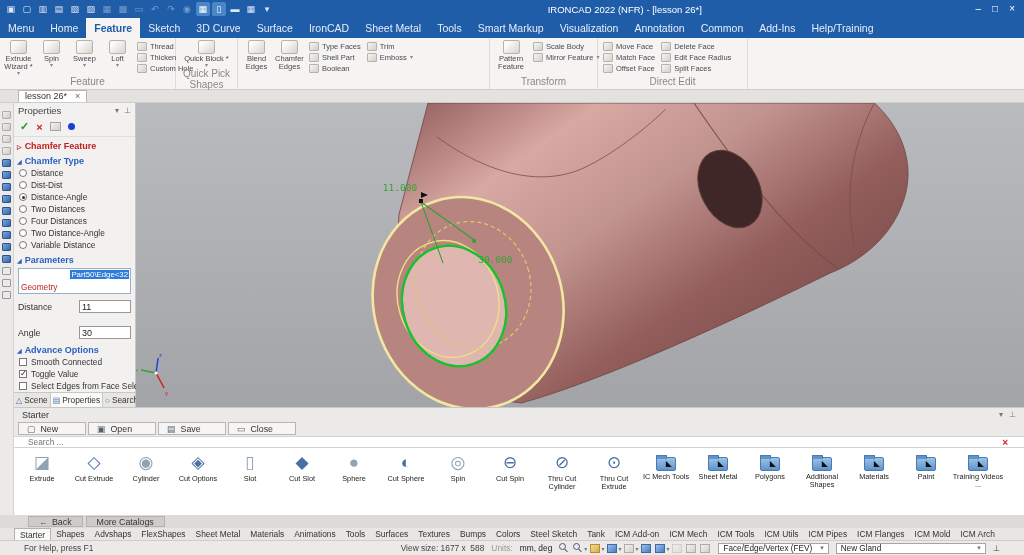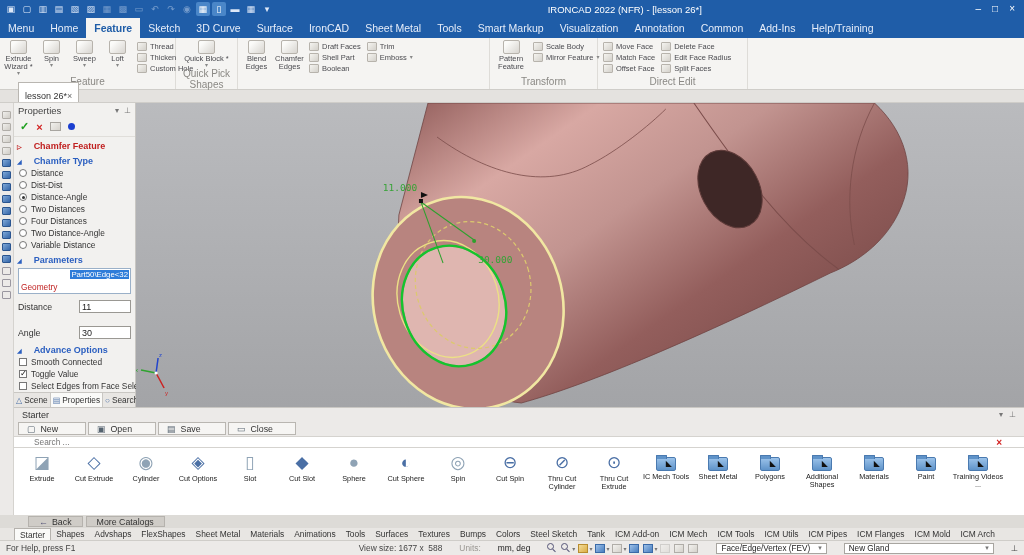--- a/index.html
+++ b/index.html
@@ -36,42 +36,42 @@
 .rlarge{width:33px;display:flex;flex-direction:column;align-items:center;font-size:7.5px;color:#4a4a4f;text-align:center;padding-top:1px;line-height:8px}
 .cube{width:17px;height:14px;background:linear-gradient(135deg,#fbfbf9 20%,#d8d5d0);border:1px solid #b7b3ac;border-radius:2px;margin-bottom:1px;flex:none}
 .rcaret{font-size:6px;color:#888;line-height:5px;font-style:normal}
 .rcol{display:flex;flex-direction:column;gap:2px;padding:3px 3px 0 3px}
 .rsmall{display:flex;align-items:center;gap:3px;font-size:7.5px;color:#4a4a4f;white-space:nowrap}
 .cube12{width:10px;height:9px;background:linear-gradient(135deg,#f5f4f0,#d4d1cb);border:1px solid #b7b3ac;border-radius:1px;flex:none}
 .rfill{flex:1}
 
 
 .doctabs{height:13px;background:#e4e2df;border-bottom:1px solid #cfcdc9;display:flex;align-items:flex-end;padding-left:18px;flex:none}
-.doctab{background:#fff;border:1px solid #b9b6b1;border-bottom:none;font-size:9px;color:#333;padding:8px 6px 1px;display:flex;align-items:center}
+.doctab{background:#fff;border:1px solid #b9b6b1;border-bottom:none;font-size:9px;color:#333;padding:0 6px 1px;display:flex;gap:8px;align-items:center}
 .doctab .x{color:#666;font-size:9px}
 
 
 .middle{flex:1;display:flex;min-height:0}
 .dock{width:14px;background:#eceae8;border-right:1px solid #d5d3cf;display:flex;flex-direction:column;align-items:center;padding-top:8px;gap:4px;flex:none}
 .dicon{width:9px;height:8px;border:1px solid #b0ada8;background:linear-gradient(135deg,#f0efec,#cfccc6);border-radius:1px;flex:none}
 .dicon.blue{background:linear-gradient(135deg,#7fa8d8,#3465a8);border-color:#2a5590}
 .dicon.tool{background:#eceae8;border-color:#9a97a0}
 .rightcol{flex:1;display:flex;flex-direction:column;min-width:0}
 .mainrow{flex:1;display:flex;min-height:0}
 
 
 .props{width:122px;background:#f2f1ef;border-right:1px solid #c9c7c3;display:flex;flex-direction:column;font-size:9px;color:#333;flex:none}
 .phead{display:flex;align-items:center;padding:2px 4px;font-size:9.5px;color:#444}
 .phead .hicons{margin-left:auto;display:flex;gap:5px;color:#777;font-size:8px}
 .pcmds{display:flex;gap:7px;padding:2px 6px 3px;border-bottom:1px solid #e0deda;align-items:center}
 .okck{color:#1fa01f;font-weight:bold;font-size:11px}
 .cancelx{color:#d22222;font-weight:bold;font-size:11px}
 .prevbox{width:11px;height:9px;border:1px solid #a8a5a0;background:linear-gradient(135deg,#f1f0ed,#d6d3cd)}
 .bluedot{width:7px;height:7px;background:#1b3fd0;border-radius:50%}
-.sect{padding:4px 3px 1px;font-weight:bold;font-size:9px;display:flex;gap:12px;align-items:center}
+.sect{padding:4px 3px 1px;font-weight:bold;font-size:9px;display:flex;gap:3px;align-items:center}
 .sect.red{color:#c02020}
 .sect.blue{color:#2b5fc0}
 .sect .tri{font-size:6px;color:inherit}
 .prow{display:flex;align-items:center;gap:4px;padding:1.5px 2px 1.5px 5px;line-height:9px}
 .radio{width:8px;height:8px;border:1px solid #777;border-radius:50%;background:#fff;position:relative;flex:none}
 .prow.active .radio::after{content:"";position:absolute;inset:1.5px;background:#333;border-radius:50%}
 .checkbox{width:8px;height:8px;border:1px solid #777;background:#fff;position:relative;flex:none}
 .prow.active .checkbox::after{content:"✓";position:absolute;top:-2.5px;left:0;font-size:8.5px;color:#222}
 .prow .lbl{font-size:8.3px;white-space:nowrap}
 .geom{position:relative;margin:2px 4px;border:1px solid #9ab0c8;background:#fff;height:38px}
@@ -89,40 +89,40 @@
 
 .viewport{flex:1;position:relative;min-width:0}
 .viewport svg{position:absolute;inset:0;width:100%;height:100%}
 
 
 .starthead{height:14px;background:#eceae8;border-top:1px solid #c9c7c3;display:flex;align-items:center;font-size:9px;color:#333;padding:0 8px;flex:none}
 .starthead .hicons{margin-left:auto;display:flex;gap:6px;color:#777;font-size:8px}
 .startbtns{height:15px;background:#eceae8;display:flex;gap:2px;padding:1px 4px;align-items:center;flex:none}
 .sbtn{display:flex;align-items:center;gap:5px;border:1px solid #b9b6b1;background:#f6f5f3;font-size:8.8px;color:#333;padding:0 8px;height:13px;min-width:68px}
 .sbtn .bico{color:#55636f;font-size:9px}
-.searchrow{height:12px;background:#fff;border-top:1px solid #d5d3cf;border-bottom:1px solid #d5d3cf;display:flex;align-items:center;padding:0 20px;flex:none}
+.searchrow{height:12px;background:#fff;border-top:1px solid #d5d3cf;border-bottom:1px solid #d5d3cf;display:flex;align-items:center;padding:0 14px;flex:none}
 .searchrow input{border:none;outline:none;flex:1;font-size:8.3px;font-family:inherit;color:#555}
 .redx{color:#d22222;font-weight:bold;font-size:10px;padding-right:2px}
 .catalog{height:67px;background:#fff;display:flex;align-items:flex-start;padding:5px 2px 0;overflow:hidden;flex:none}
 .citem{width:52px;display:flex;flex-direction:column;align-items:center;font-size:7.3px;color:#222;text-align:center;line-height:8px;gap:2px;flex:none}
 .cat-icon{width:22px;height:20px;display:flex;align-items:center;justify-content:center}
 .cat-icon.shape{font-size:17px;color:#4a6fa5;line-height:20px}
 .cat-icon.shape.silver{color:#8fa3b5}
 .cat-icon.folder{background:linear-gradient(180deg,#9cc3ea,#5f93c9);border:1px solid #4a7ab0;border-radius:2px;width:20px;height:14px;margin-top:4px;position:relative}
 .cat-icon.folder::before{content:"";position:absolute;top:-3px;left:-1px;width:9px;height:3px;background:#5f93c9;border:1px solid #4a7ab0;border-bottom:none;border-radius:1px 1px 0 0}
 .cat-icon.folder::after{content:"◣";position:absolute;right:3px;top:0;font-size:8px;color:#111;line-height:12px}
 
 
 .catnav{height:13px;background:#dddbd7;display:flex;gap:3px;padding:1px 2px 1px 28px;font-size:8.8px;flex:none}
 .cnbtn{background:#cfccc7;border:1px solid #b5b2ad;padding:0 10px;display:flex;align-items:center;gap:4px;color:#333}
 .cnbtn .arrow{color:#557;font-size:9px}
 .cattabs{height:13px;background:#e8e6e3;display:flex;align-items:stretch;font-size:8.4px;color:#333;padding-left:14px;border-bottom:1px solid #cfcdc9;flex:none;overflow:hidden}
 .cattab{padding:0 5px;display:flex;align-items:center;white-space:nowrap}
 .cattab.active{background:#fafaf8;border:1px solid #b5b2ad;border-bottom:none}
-.statusbar{height:14px;background:#eceae8;display:flex;align-items:center;font-size:8.4px;color:#444;padding:0 6px;gap:17px;flex:none}
+.statusbar{height:14px;background:#eceae8;display:flex;align-items:center;font-size:8.4px;color:#444;padding:0 24px;gap:7px;flex:none}
 .shelp{flex:none}
 .sviewsize{margin-left:auto;white-space:pre}
 .sunits-l{color:#9a9792}
 .sunits-v{color:#222}
 .sgroup{display:flex;align-items:center;gap:3px}
 .swrap{display:flex;align-items:center;gap:1px}
 .sico{width:10px;height:9px;border:1px solid #b0ada8;background:linear-gradient(135deg,#f2f1ee,#d5d2cc);display:inline-block}
 .sico.yellow{background:linear-gradient(135deg,#f3dc9a,#dcae45);border-color:#b98d2f}
 .sico.blue{background:linear-gradient(135deg,#9cc0e8,#4a7fc0);border-color:#3a6aa8}
 .sico.mag{background:#eceae8;border:none;position:relative;width:10px;height:10px}
@@ -263,21 +263,21 @@
             </div>
             <div class="rlarge">
               <span class="cube"></span>
               <span class="rlabel">Chamfer Edges</span>
             </div>
           </div>
         <div class="rcol">
 
         <div class="rsmall">
               <span class="cube12"></span>
-              <span>Draft Faces</span>
+              <span>Type Faces</span>
             </div>
             <div class="rsmall">
               <span class="cube12"></span>
               <span>Shell Part</span>
             </div>
             <div class="rsmall">
               <span class="cube12"></span>
               <span>Boolean</span>
             </div>
           </div>

